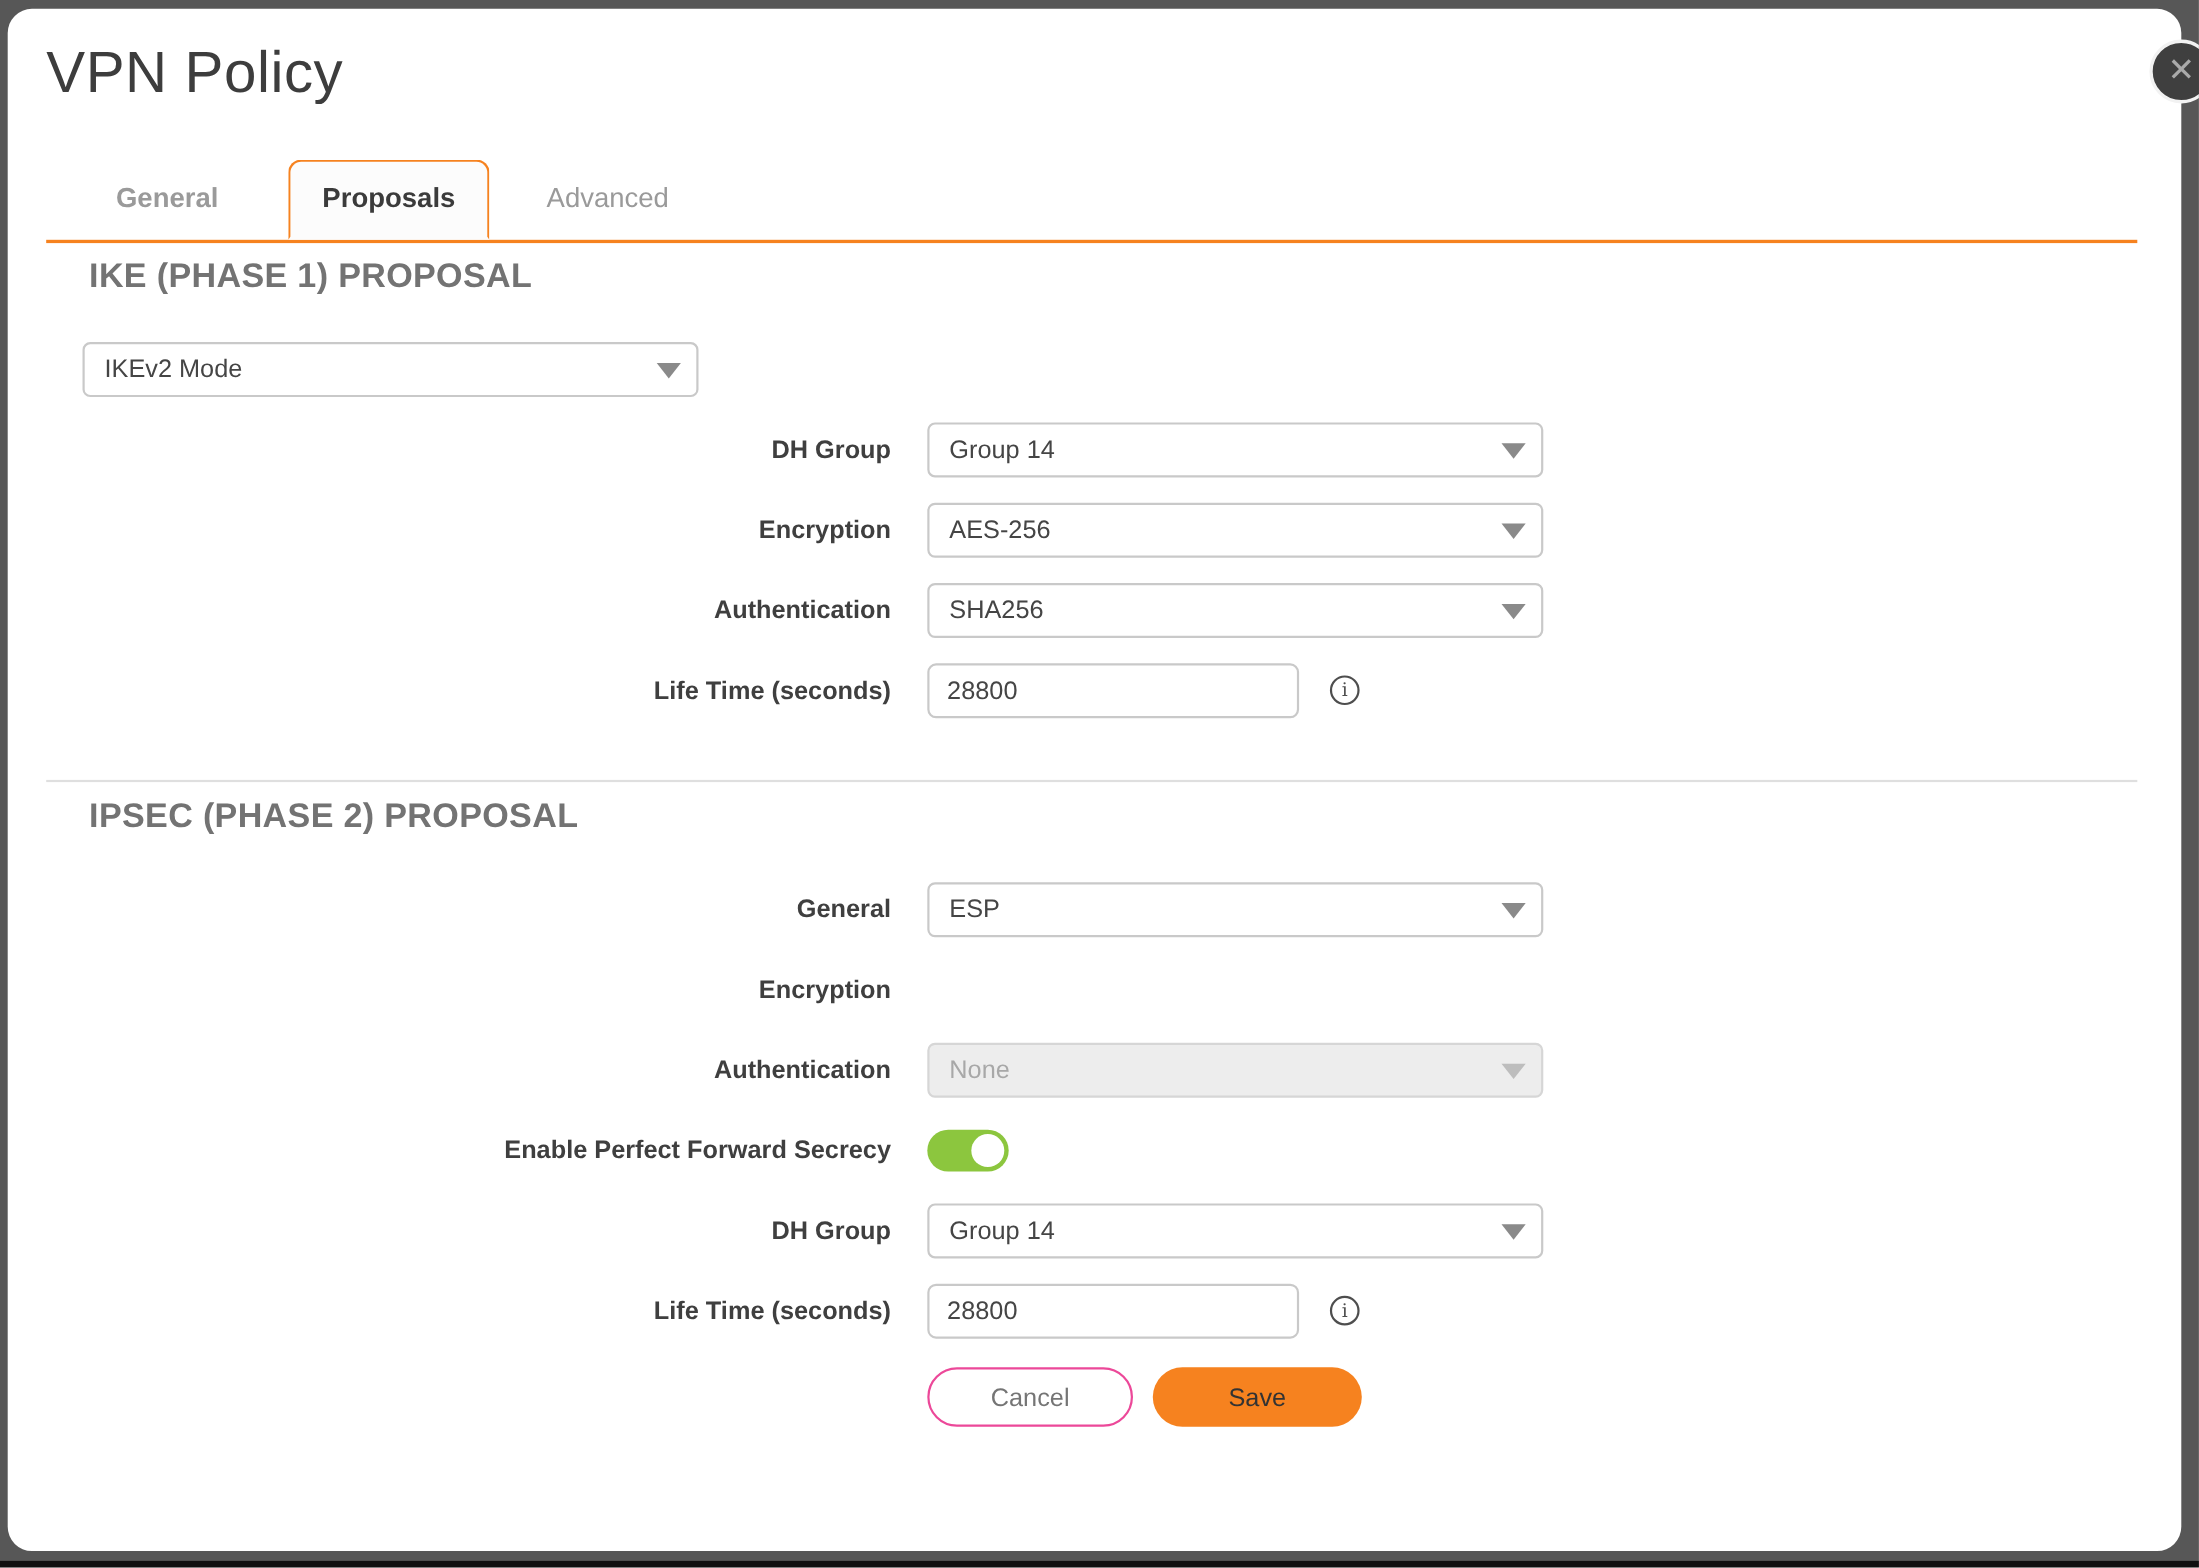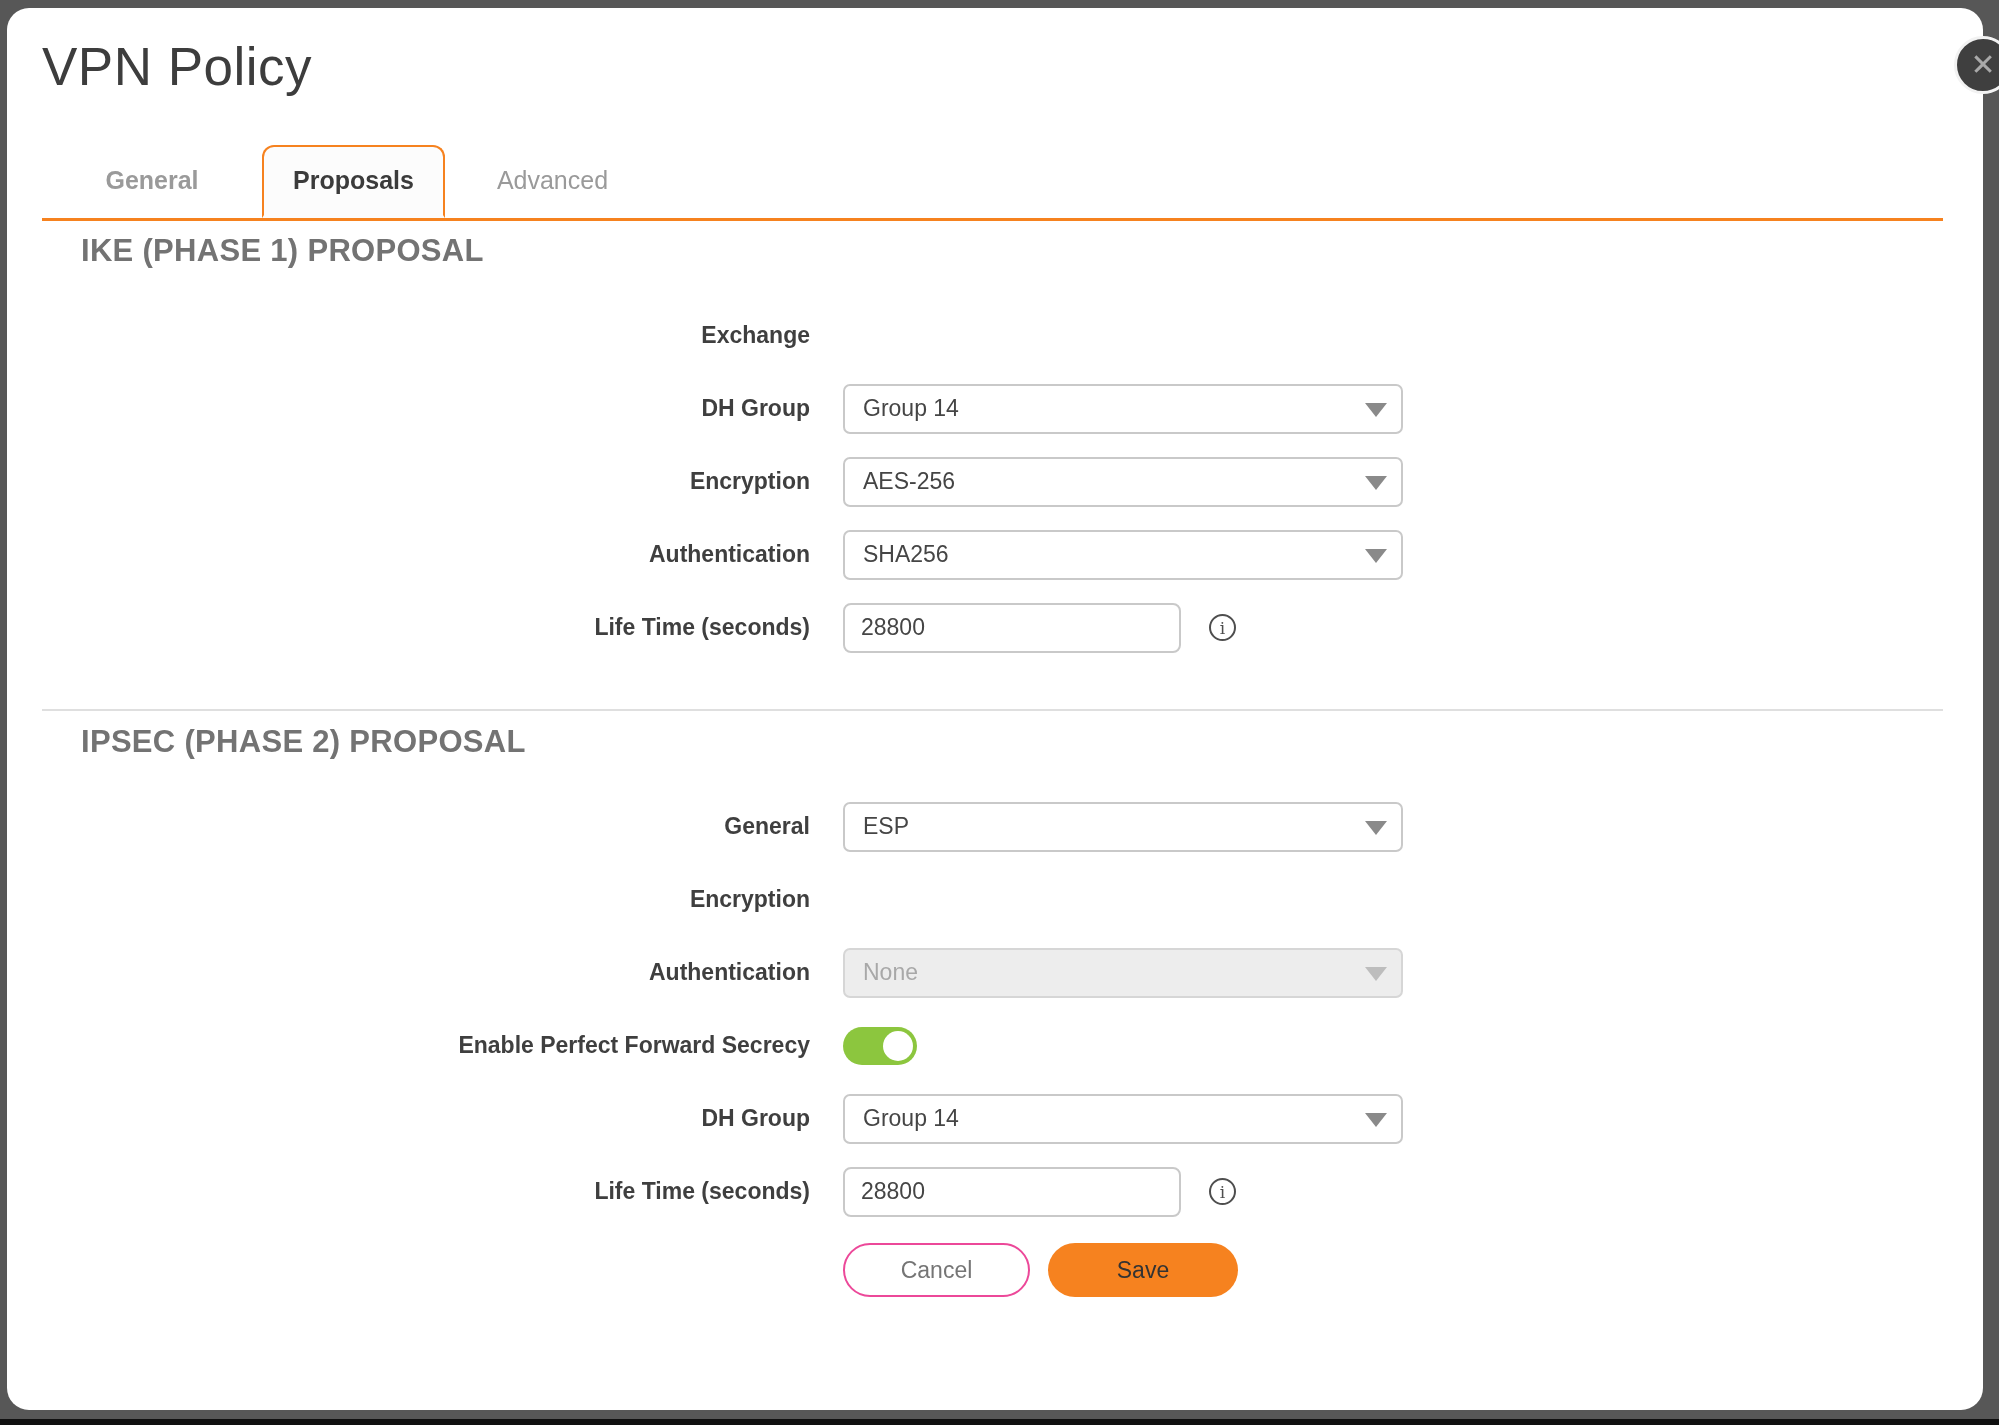--- a/index.html
+++ b/index.html
@@ -205,21 +205,26 @@
       <div class="tab tab-advanced">
         <span>Advanced</span>
       </div>
     </div>
 
     <div class="section-heading">IKE (PHASE 1) PROPOSAL</div>
 
     <div class="rows">
 
       <div class="row">
-        <div class="label">Exchange</div>
+        <div class="field">
+          <div class="select">
+            <span>IKEv2 Mode</span>
+            <span class="caret"></span>
+          </div>
+        </div>
       </div>
 
       <div class="row">
         <div class="label">DH Group</div>
         <div class="field">
           <div class="select">
             <span>Group 14</span>
             <span class="caret"></span>
           </div>
         </div>

